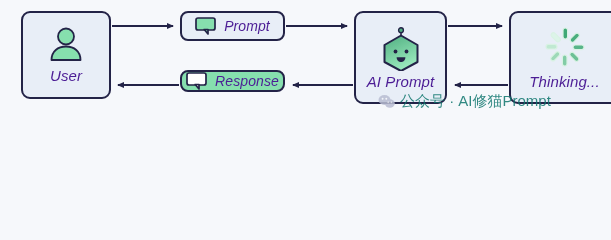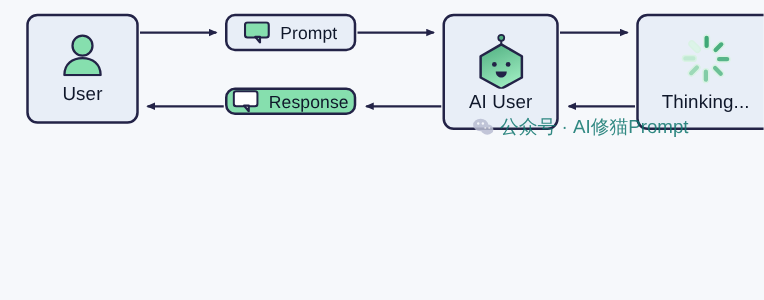--- a/index.html
+++ b/index.html
@@ -22,25 +22,26 @@
     box-sizing: border-box;
     border: 2px solid #232347;
     border-radius: 9px;
     display: flex;
     flex-direction: column;
     align-items: center;
     justify-content: center;
   }
   .node-lightblue { background: #e8eef7; }
   .node-label {
-    color: #0f172a;
+    color: #4c1d95;
     font-size: 15px;
     line-height: 17px;
     white-space: nowrap;
     letter-spacing: 0.1px;
+    font-style: italic;
   }
   
   #node-user {
     left: 21px;
     top: 11px;
     width: 90px;
     height: 88px;
   }
   #node-user .node-label { margin-top: 6px; }
   .user-icon { width: 38px; height: 34px; display:block; }
@@ -179,21 +180,21 @@
         <circle cx="23" cy="5.2" r="2.4" fill="#4fae80" stroke="#232347" stroke-width="1.4"></circle>
 
         <path d="M23,10.5 L39.5,20 L39.5,37 L23,46 L6.5,37 L6.5,20 Z" fill="url(#hexgrad)" stroke="#232347" stroke-width="2" stroke-linejoin="round"></path>
 
         <circle cx="17.5" cy="26.5" r="1.9" fill="#232347"></circle>
         <circle cx="28.5" cy="26.5" r="1.9" fill="#232347"></circle>
 
         <path d="M18.6,32.2 L27.4,32.2 C27.4,35.4 25,37 23,37 C21,37 18.6,35.4 18.6,32.2 Z" fill="#232347"></path>
       </svg>
     </span>
-    <span class="node-label">AI User</span>
+    <span class="node-label">AI Prompt</span>
   </div>
 
   <div class="node node-lightblue" id="node-thinking">
     <span>
       <svg class="spinner-icon" viewBox="0 0 42 42">
         <g stroke="#d9f2e4" stroke-width="1.2">
           <rect x="19" y="2" width="4.6" height="11" rx="2.3" fill="#3fa876" transform="rotate(0 21 21)"></rect>
           <rect x="19" y="2" width="4.6" height="11" rx="2.3" fill="#4aae7e" transform="rotate(45 21 21)"></rect>
           <rect x="19" y="2" width="4.6" height="11" rx="2.3" fill="#58b589" transform="rotate(90 21 21)"></rect>
           <rect x="19" y="2" width="4.6" height="11" rx="2.3" fill="#6cc096" transform="rotate(135 21 21)"></rect>

